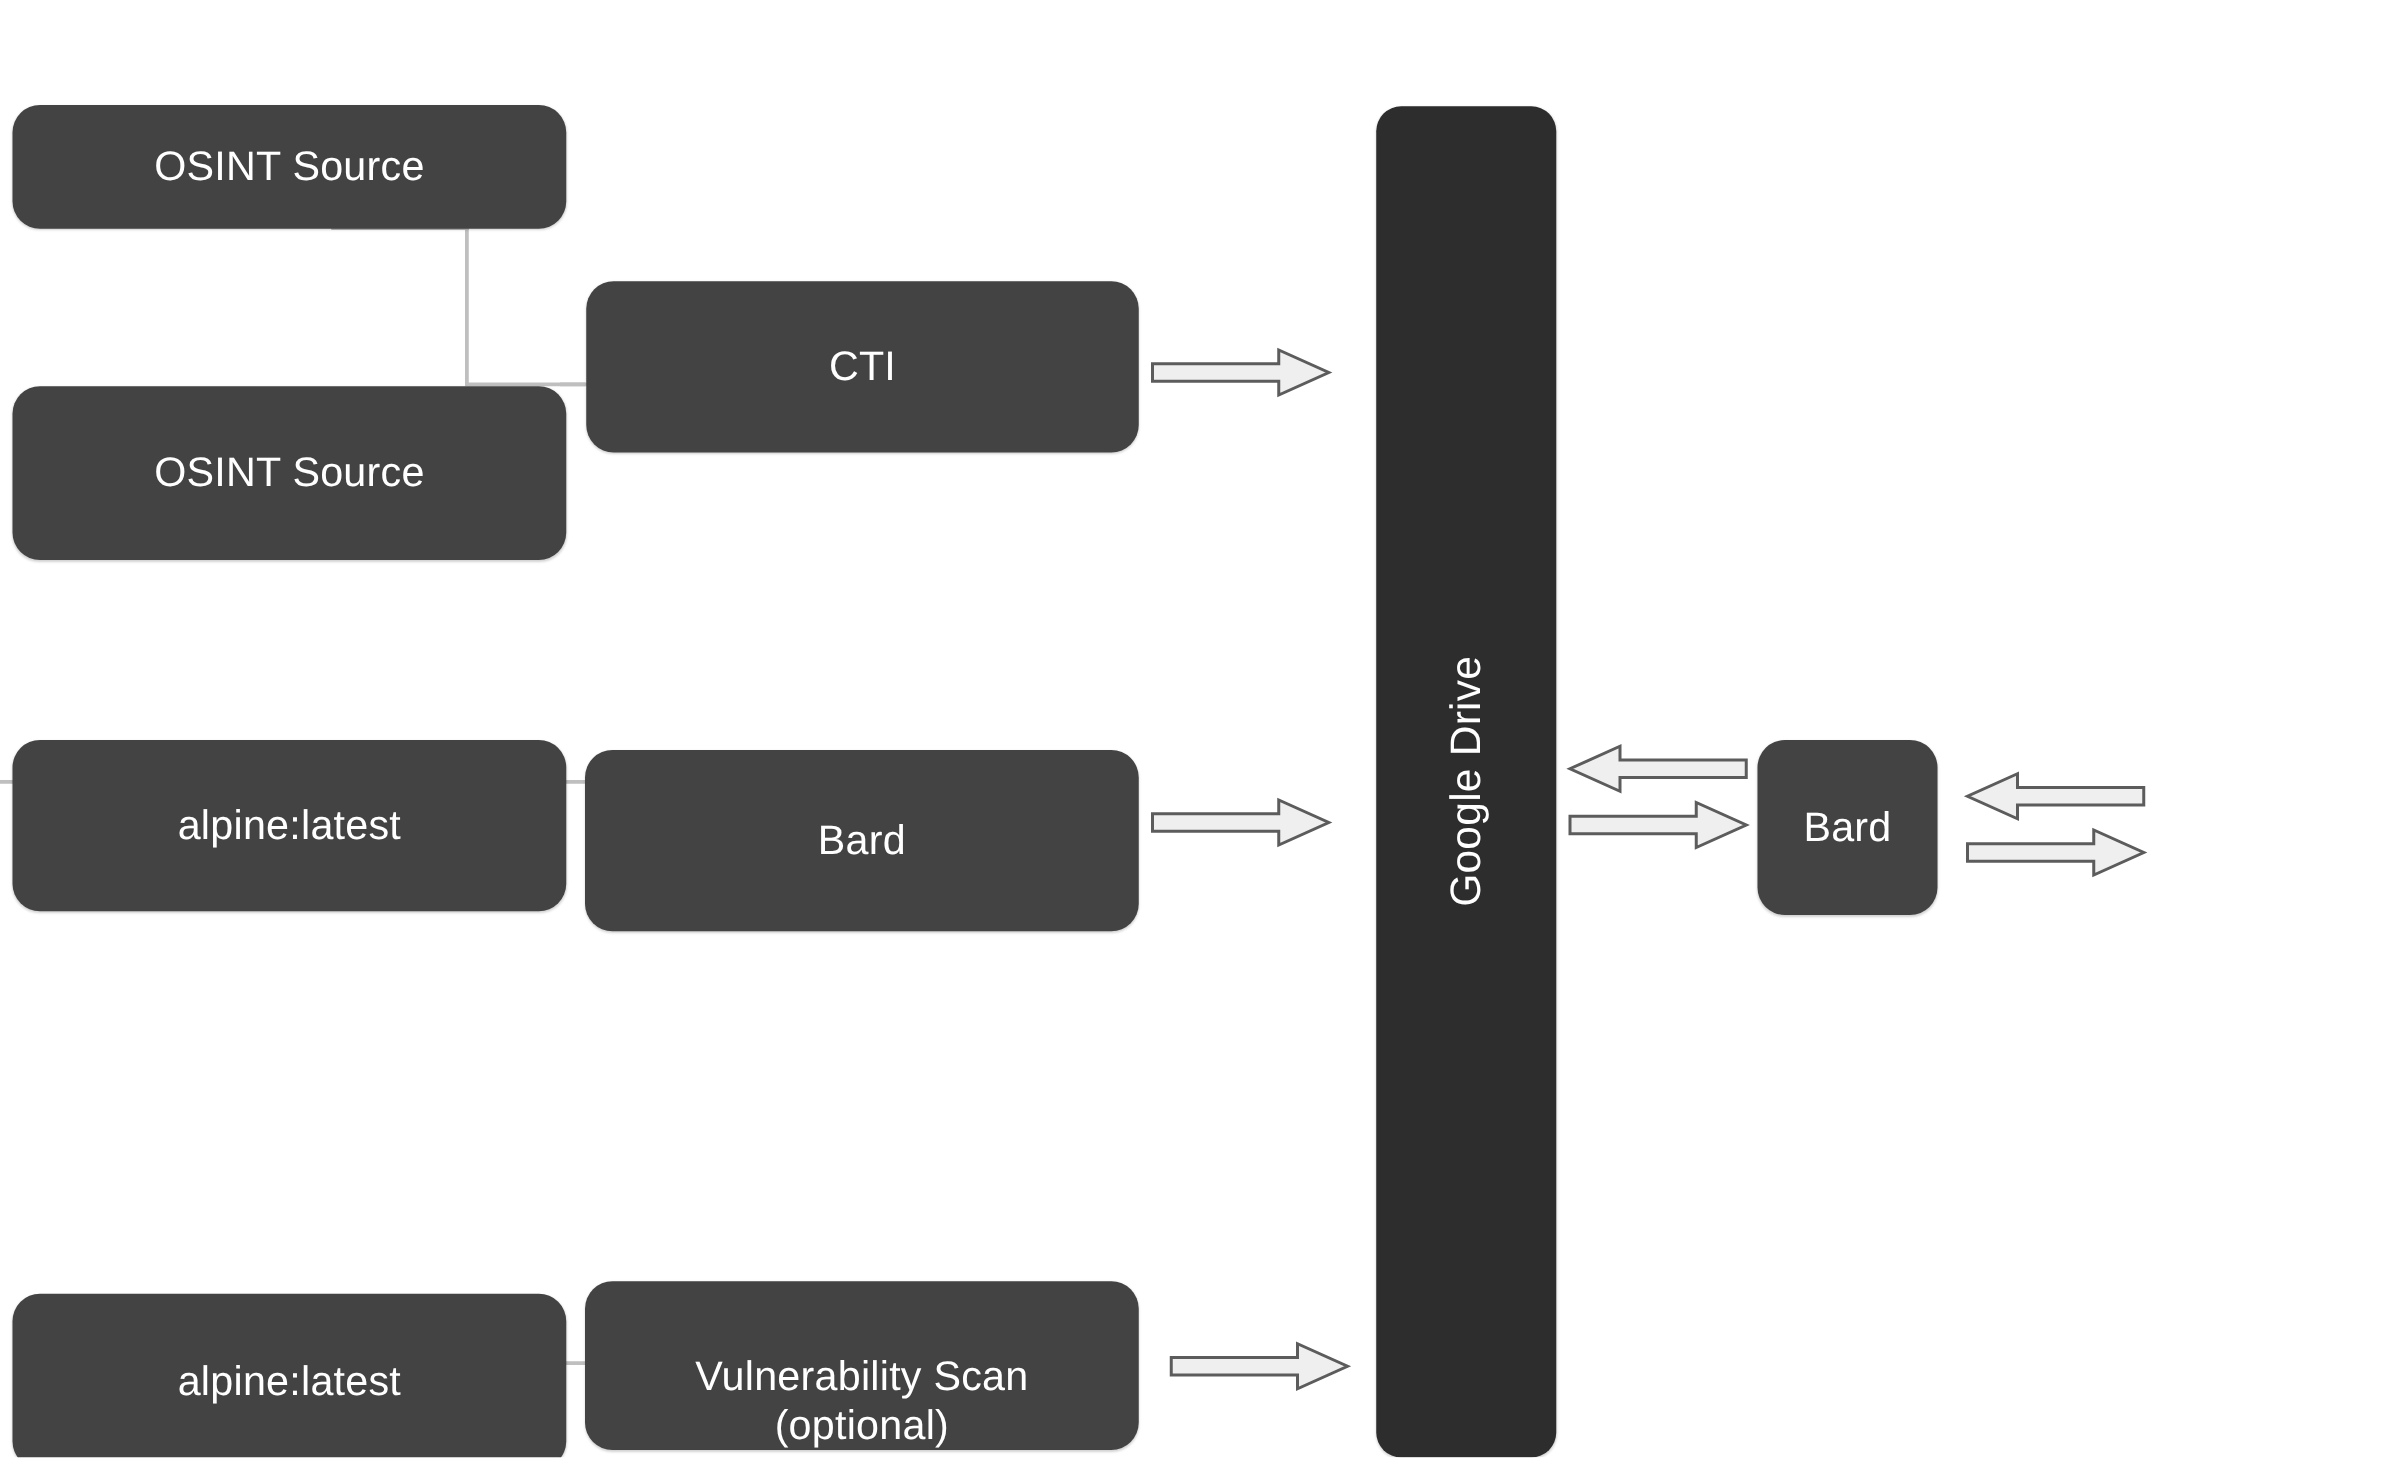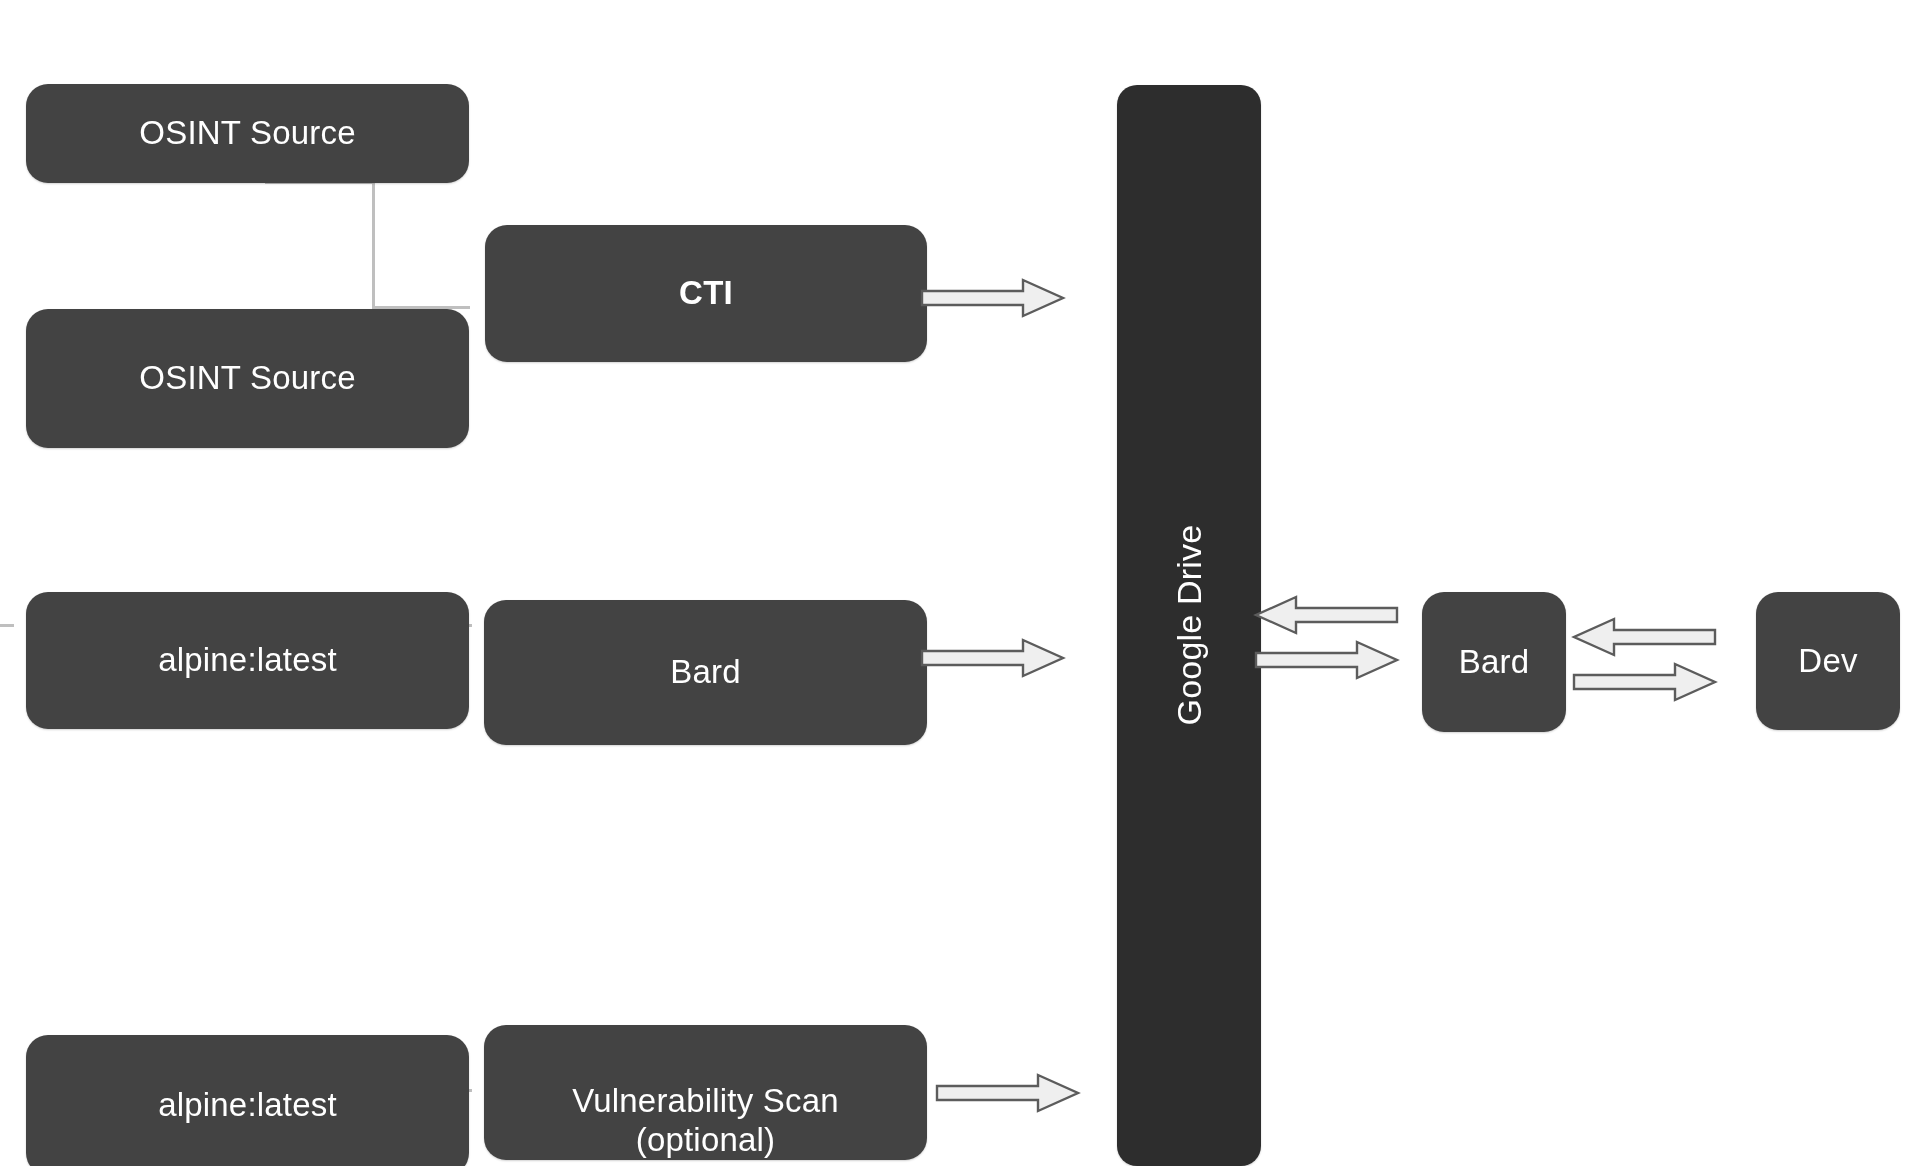--- a/index.html
+++ b/index.html
@@ -27,21 +27,20 @@
     display: flex;
     align-items: center;
     justify-content: center;
     text-align: center;
     font-size: 33px;
     font-weight: 400;
     line-height: 1.18;
     letter-spacing: 0.2px;
     z-index: 3;
     box-shadow: 0 1px 2px rgba(0,0,0,0.18);
-    margin-left: 16px;
   }
   .node-label { pointer-events: none; white-space: pre-line; }
 
   
   .node.vertical {
     background: #2d2d2d;
     border-radius: 20px;
     z-index: 4;
   }
   .node.vertical .node-label {
@@ -88,21 +87,21 @@
   <div class="conn" style="left:446px; top:1089px; width:26px; height:3px;"></div>
 
   <div class="node" style="left:10px; top:84px; width:443px; height:99px;">
     <span class="node-label">OSINT Source</span>
   </div>
 
   <div class="node" style="left:10px; top:309px; width:443px; height:139px;">
     <span class="node-label">OSINT Source</span>
   </div>
 
-  <div class="node" style="left:469px; top:225px; width:442px; height:137px;font-weight:bold;">
+  <div class="node" style="left:469px; top:225px; width:442px; height:137px;">
     <span class="node-label">CTI</span>
   </div>
 
   <div class="node" style="left:10px; top:592px; width:443px; height:137px;">
     <span class="node-label">alpine:latest</span>
   </div>
 
   <div class="node" style="left:468px; top:600px; width:443px; height:145px;">
     <span class="node-label">Bard</span>
   </div>
@@ -117,23 +116,20 @@
   </div>
 
   <div class="node vertical" style="left:1101px; top:85px; width:144px; height:1081px;">
     <span class="node-label">Google Drive</span>
   </div>
 
   <div class="node" style="left:1406px; top:592px; width:144px; height:140px;">
     <span class="node-label">Bard</span>
   </div>
 
-  <div class="node" style="left:1740px; top:592px; width:144px; height:138px;">
-    <span class="node-label">Dev</span>
-  </div>
 
   <div class="arrow" style="left:920px; top:278px; width:145px; height:40px;">
     <svg viewBox="0 0 145 40" preserveAspectRatio="none">
       <polygon class="arrow-body" points="2,13 103,13 103,2 143,20 103,38 103,27 2,27"></polygon>
     </svg>
   </div>
 
   <div class="arrow" style="left:920px; top:638px; width:145px; height:40px;">
     <svg viewBox="0 0 145 40" preserveAspectRatio="none">
       <polygon class="arrow-body" points="2,13 103,13 103,2 143,20 103,38 103,27 2,27"></polygon>

